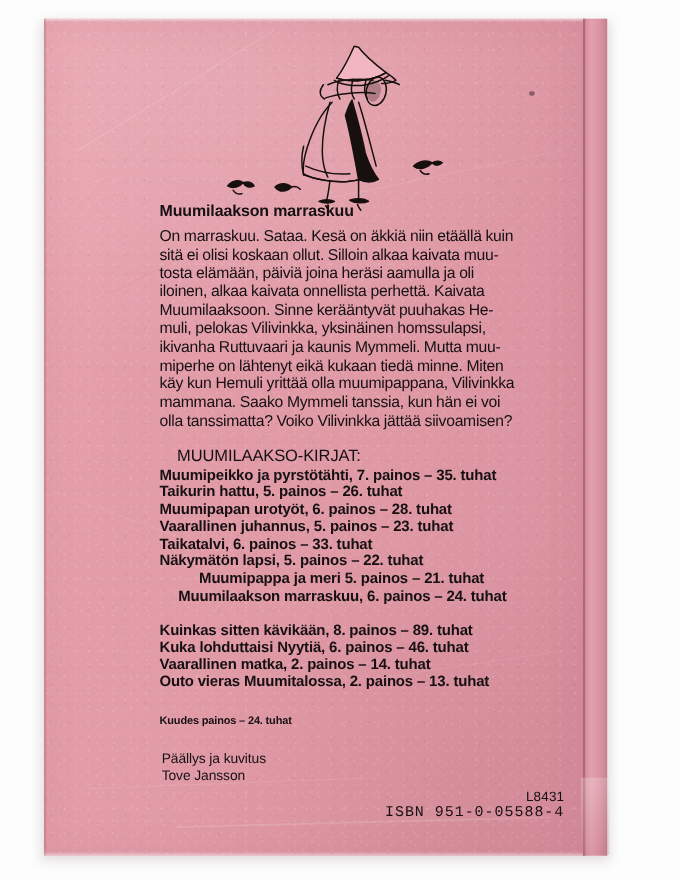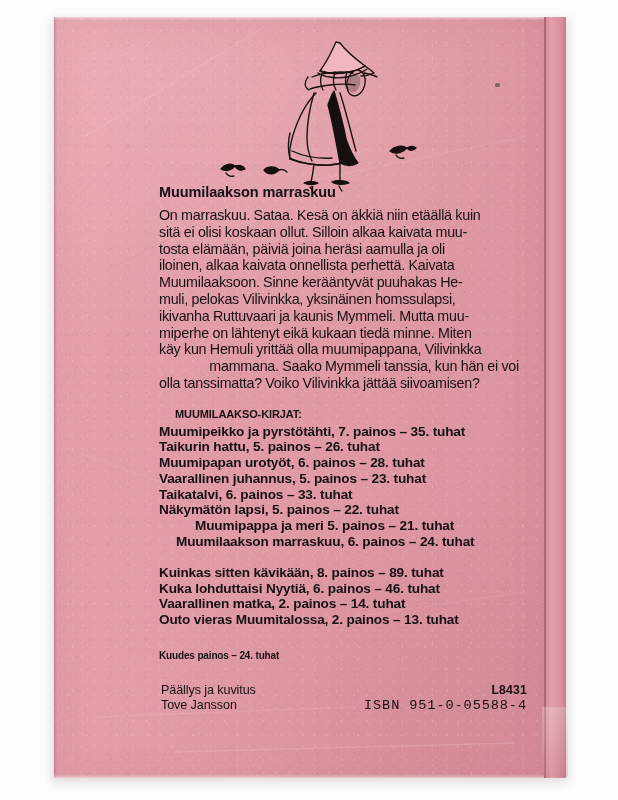--- a/index.html
+++ b/index.html
@@ -18,21 +18,21 @@
   
   #photo-stage {
     position: absolute;
     inset: 0;
     background: #fdfdfd;
   }
 
   
   #book {
     position: absolute;
-    left: 54px;
+    left: 40px;
     top: 17px;
     width: 495px;
     height: 762px;
   }
 
   
   #book-shadow {
     position: absolute;
     left: -3px;
     top: 2px;
@@ -158,22 +158,22 @@
     font-size: 14.3px;
     line-height: 16.8px;
     margin: 0;
     letter-spacing: -0.25px;
     word-spacing: -0.2px;
   }
   .blurb-body span { display: block; white-space: pre; }
 
   .list-section { margin-top: 15px; }
   .list-heading {
-    font-size: 11px;
-    font-weight: bold;
+    font-size: 15px;
+    font-weight: normal;
     letter-spacing: -0.1px;
     margin: 0 0 1px 0;
     line-height: 15.8px;
     padding-left: 16px;
   }
   .list-entries { margin: 0; }
   .list-entries .entry {
     font-size: 13.6px;
     font-weight: bold;
     line-height: 15.8px;
@@ -207,24 +207,25 @@
   #isbn-block {
     position: absolute;
     left: 168px;
     top: 0;
     width: 200px;
     text-align: right;
   }
   #lcode {
     font-family: "Liberation Sans", sans-serif;
     font-size: 12.2px;
-    font-weight: bold;
+    font-weight: normal;
     letter-spacing: 0.2px;
     line-height: 14px;
     white-space: pre;
+    margin-top: 34px;
   }
   #isbn-number {
     font-family: "Liberation Mono", monospace;
     font-size: 13.6px;
     letter-spacing: 0.9px;
     line-height: 17px;
     white-space: pre;
   }
 
   
@@ -329,21 +330,21 @@
         <div class="blurb-body">
             <span style="display: block;">On marraskuu. Sataa. Kesä on äkkiä niin etäällä kuin</span>
             <span style="display: block;">sitä ei olisi koskaan ollut. Silloin alkaa kaivata muu-</span>
             <span style="display: block;">tosta elämään, päiviä joina heräsi aamulla ja oli</span>
             <span style="display: block;">iloinen, alkaa kaivata onnellista perhettä. Kaivata</span>
             <span style="display: block;">Muumilaaksoon. Sinne kerääntyvät puuhakas He-</span>
             <span style="display: block;">muli, pelokas Vilivinkka, yksinäinen homssulapsi,</span>
             <span style="display: block;">ikivanha Ruttuvaari ja kaunis Mymmeli. Mutta muu-</span>
             <span style="display: block;">miperhe on lähtenyt eikä kukaan tiedä minne. Miten</span>
             <span style="display: block;">käy kun Hemuli yrittää olla muumipappana, Vilivinkka</span>
-            <span style="display: block; text-align: right;">mammana. Saako Mymmeli tanssia, kun hän ei voi</span>
+            <span style="display: block;">mammana. Saako Mymmeli tanssia, kun hän ei voi</span>
             <span style="display: block;">olla tanssimatta? Voiko Vilivinkka jättää siivoamisen?</span>
           </div>
 
         <div class="list-section">
           <div class="list-heading">MUUMILAAKSO-KIRJAT:</div>
           <div class="list-entries">
               <span class="entry" style="display: block;">Muumipeikko ja pyrstötähti, 7. painos – 35. tuhat</span>
               <span class="entry" style="display: block;">Taikurin hattu, 5. painos – 26. tuhat</span>
               <span class="entry" style="display: block;">Muumipapan urotyöt, 6. painos – 28. tuhat</span>
               <span class="entry" style="display: block;">Vaarallinen juhannus, 5. painos – 23. tuhat</span>

